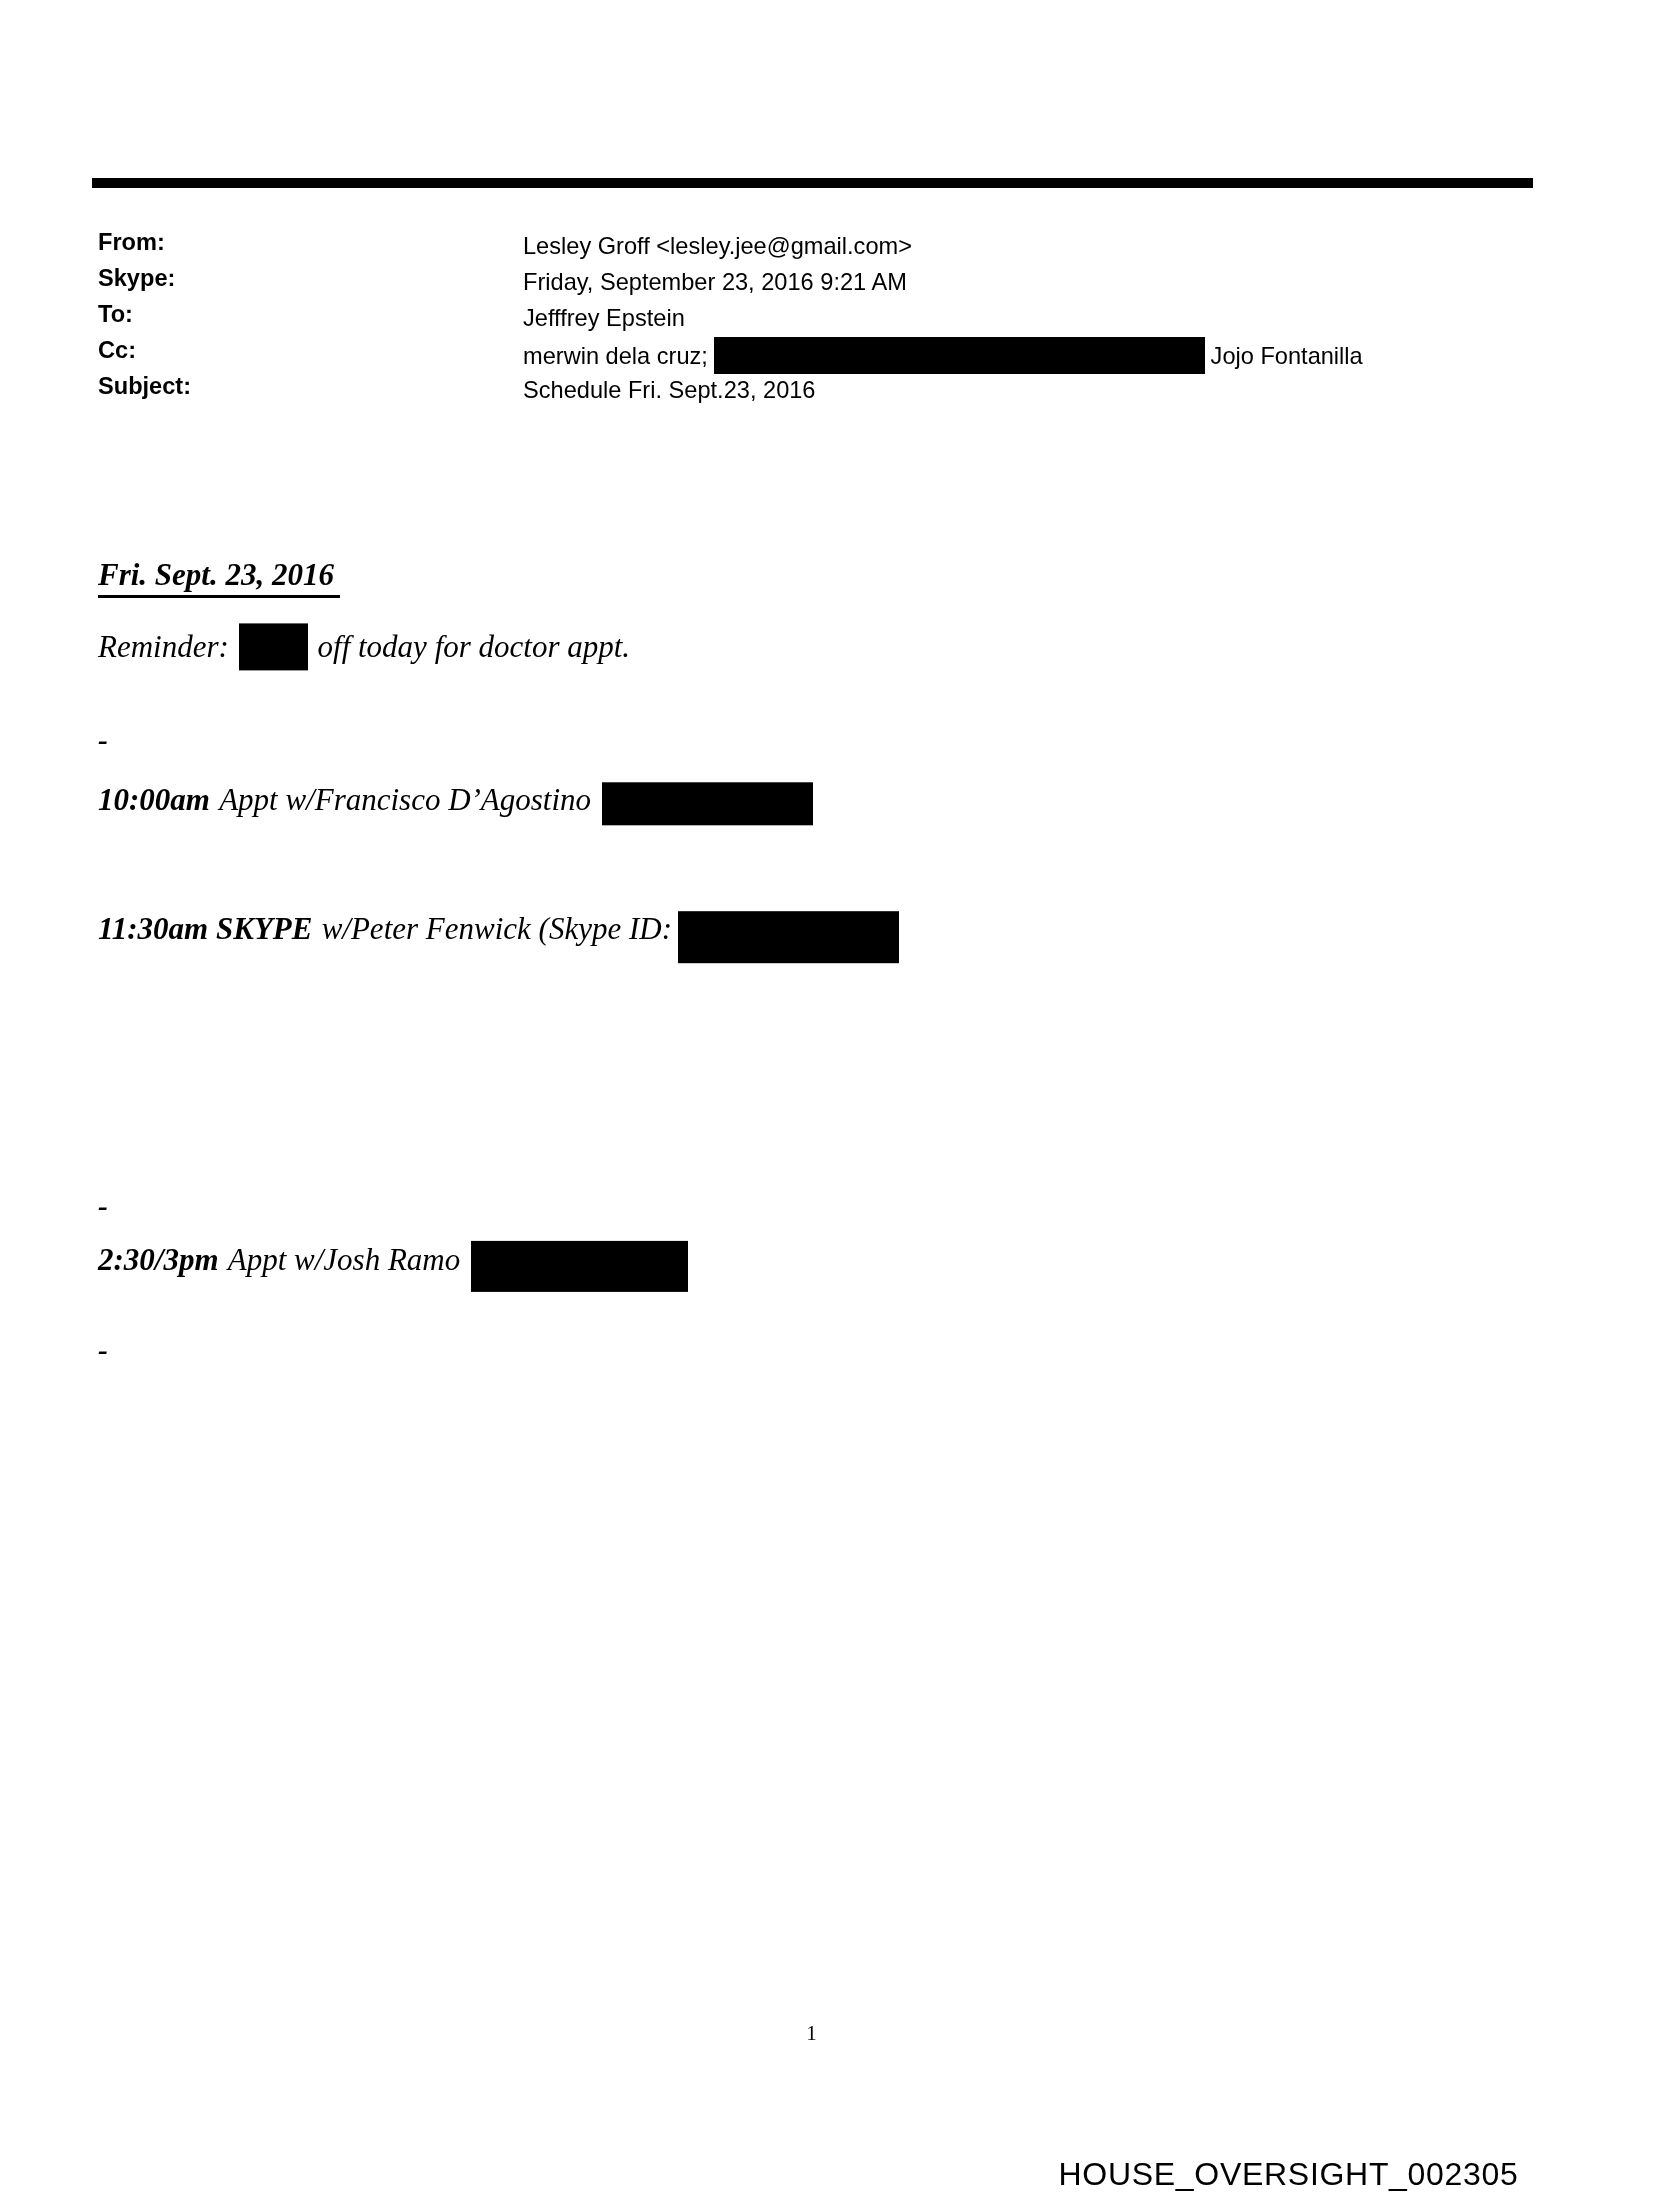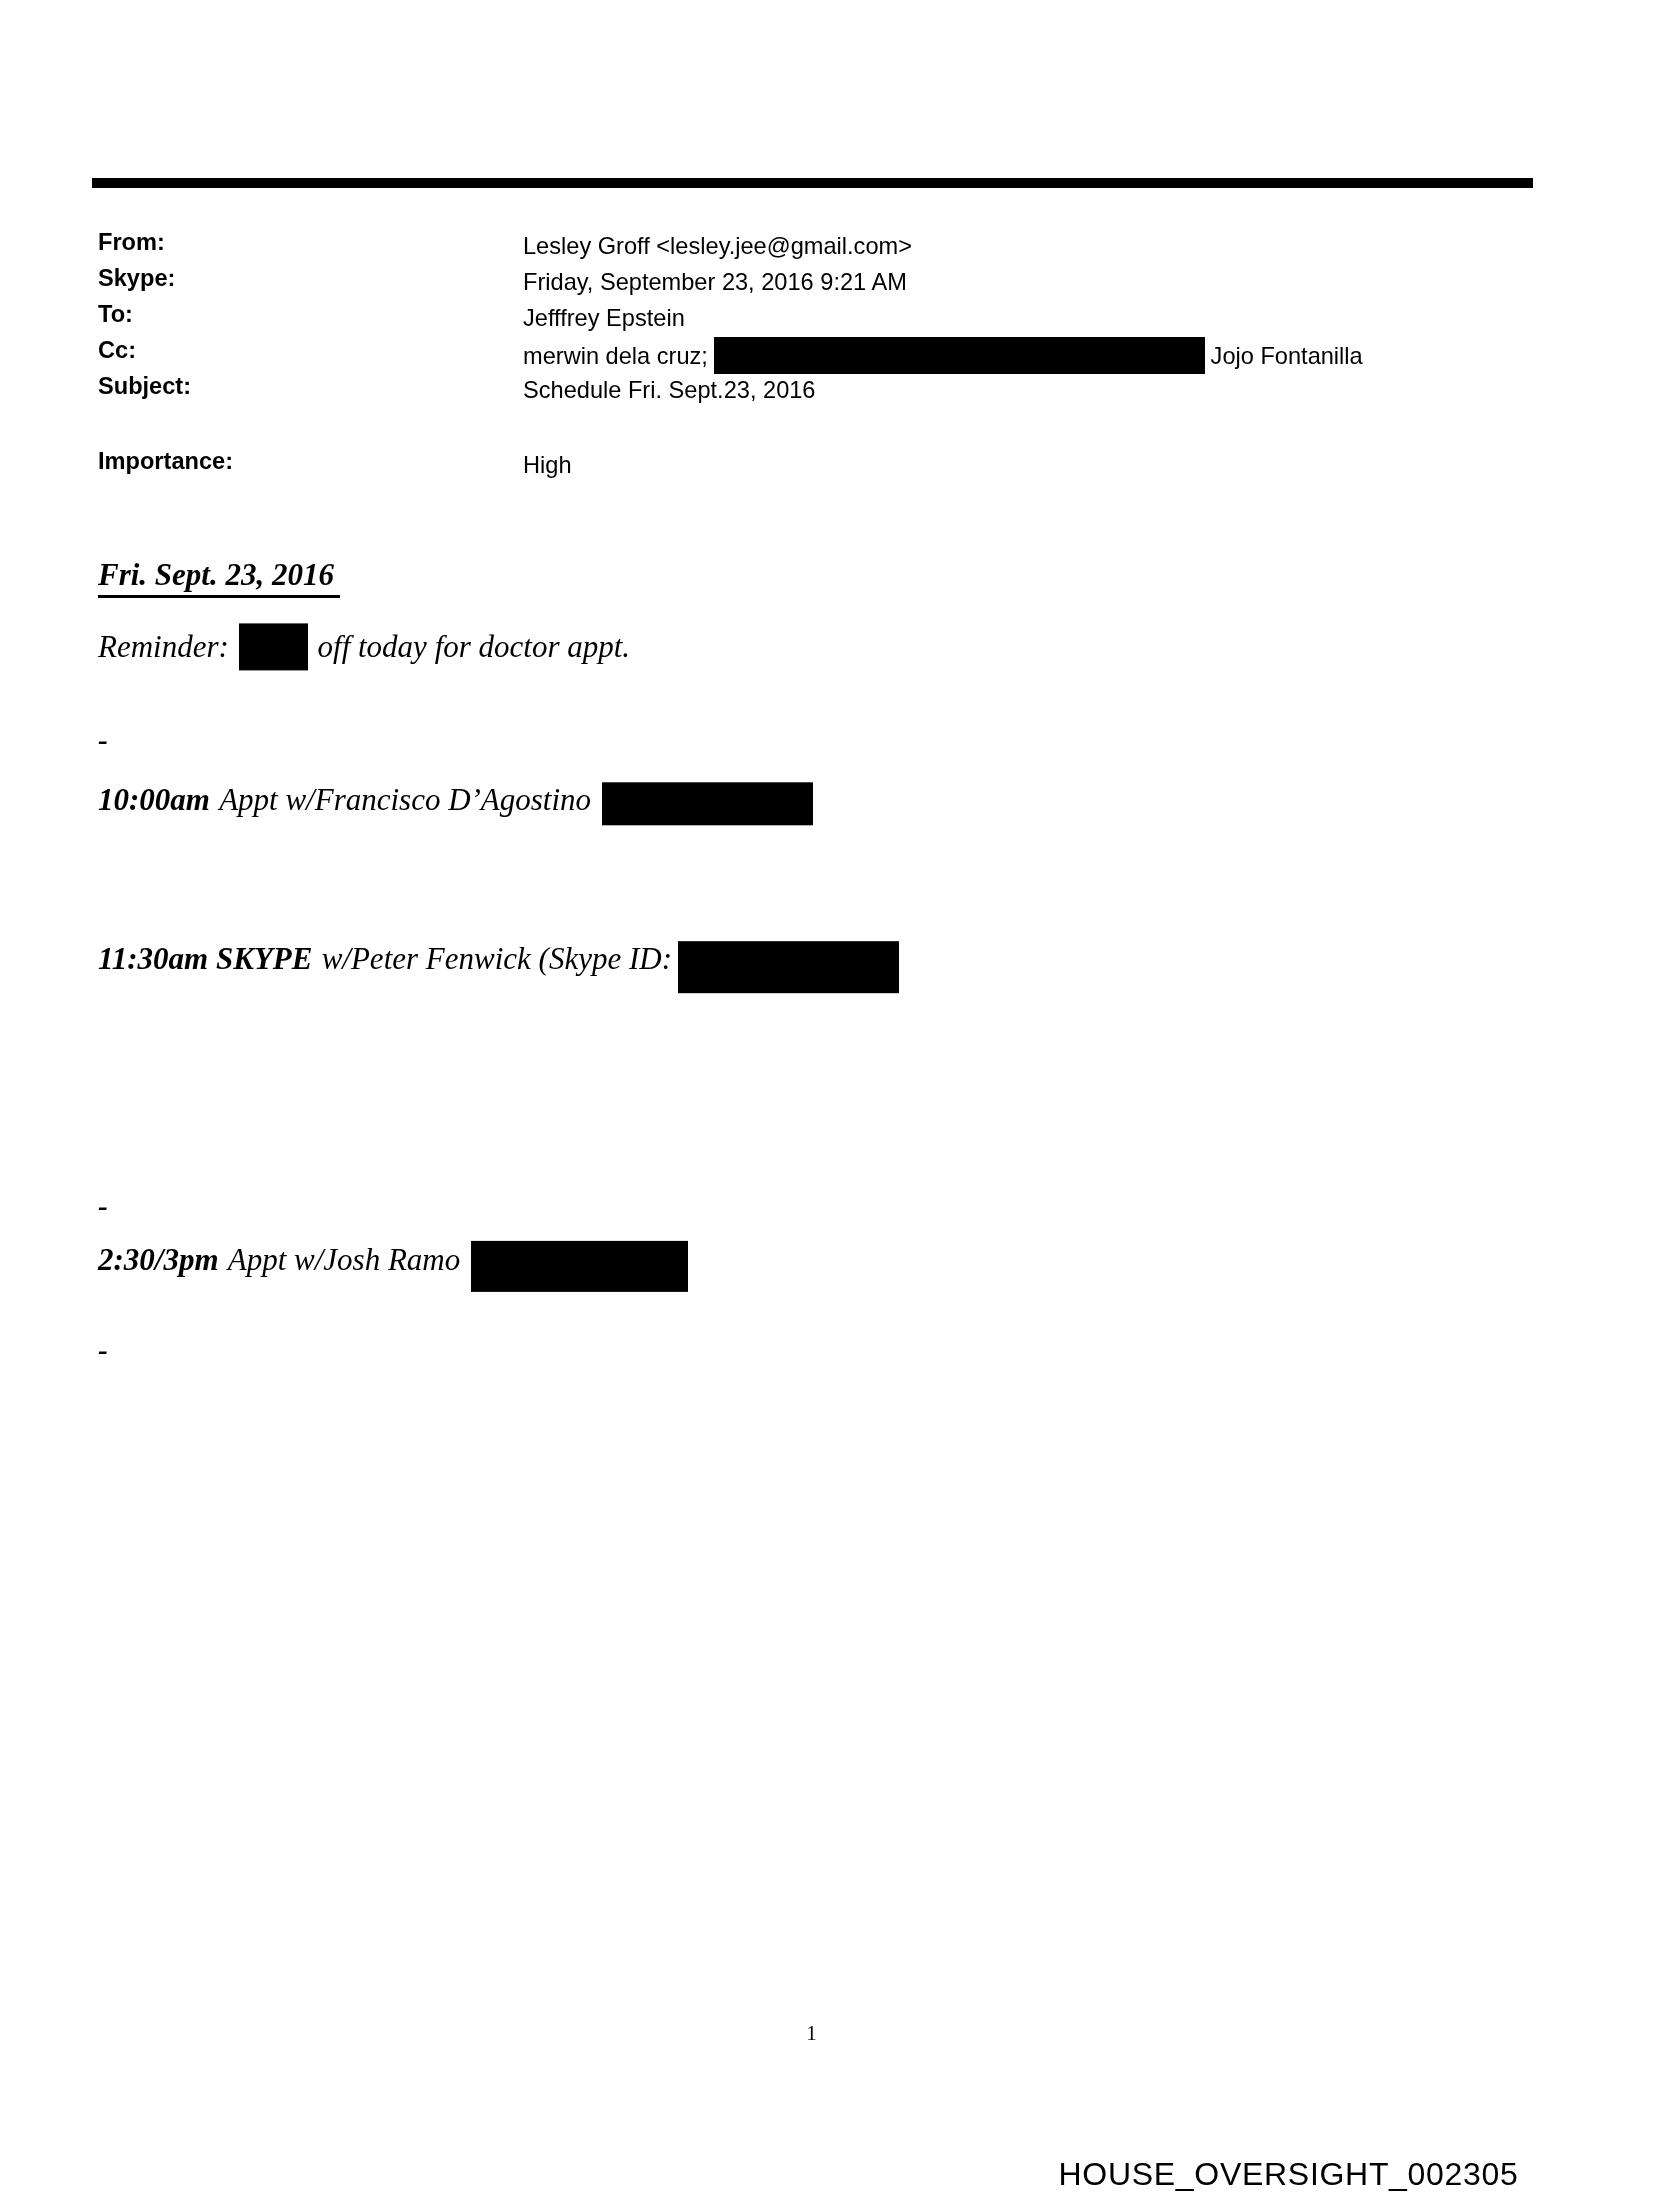--- a/index.html
+++ b/index.html
@@ -138,40 +138,36 @@
     <span class="hvalue">
       <span>merwin dela cruz;</span><span class="redaction cc-box"></span><span>Jojo Fontanilla</span>
     </span>
   </div>
 
   <div class="hrow" style="top:371px">
     <span class="hlabel">Subject:</span>
     <span class="hvalue">Schedule Fri. Sept.23, 2016</span>
   </div>
 
-  <div class="hrow" style="top:446px">
-    <span class="hlabel">Importance:</span>
-    <span class="hvalue">High</span>
-  </div>
 
   <div class="line" style="top:554px">
     <span class="heading-text">Fri. Sept. 23, 2016</span>
   </div>
 
   <div class="line" style="top:626px">
     <span>Reminder:</span><span class="redaction reminder-box"></span><span>off today for doctor appt.</span>
   </div>
 
   <div class="line dash" style="top:720px">-</div>
 
   <div class="line" style="top:779px">
     <span class="bi">10:00am</span><span>Appt w/Francisco D’Agostino</span><span class="redaction box-1"></span>
   </div>
 
-  <div class="line" style="top:936px">
+  <div class="line" style="top:906px">
     <span class="bi">11:30am SKYPE</span><span>w/Peter Fenwick (Skype ID:</span><span class="redaction box-2"></span>
   </div>
 
 
   <div class="line dash" style="top:1186px">-</div>
 
   <div class="line" style="top:1237px">
     <span class="bi">2:30/3pm</span><span>Appt w/Josh Ramo</span><span class="redaction box-4"></span>
   </div>
 

